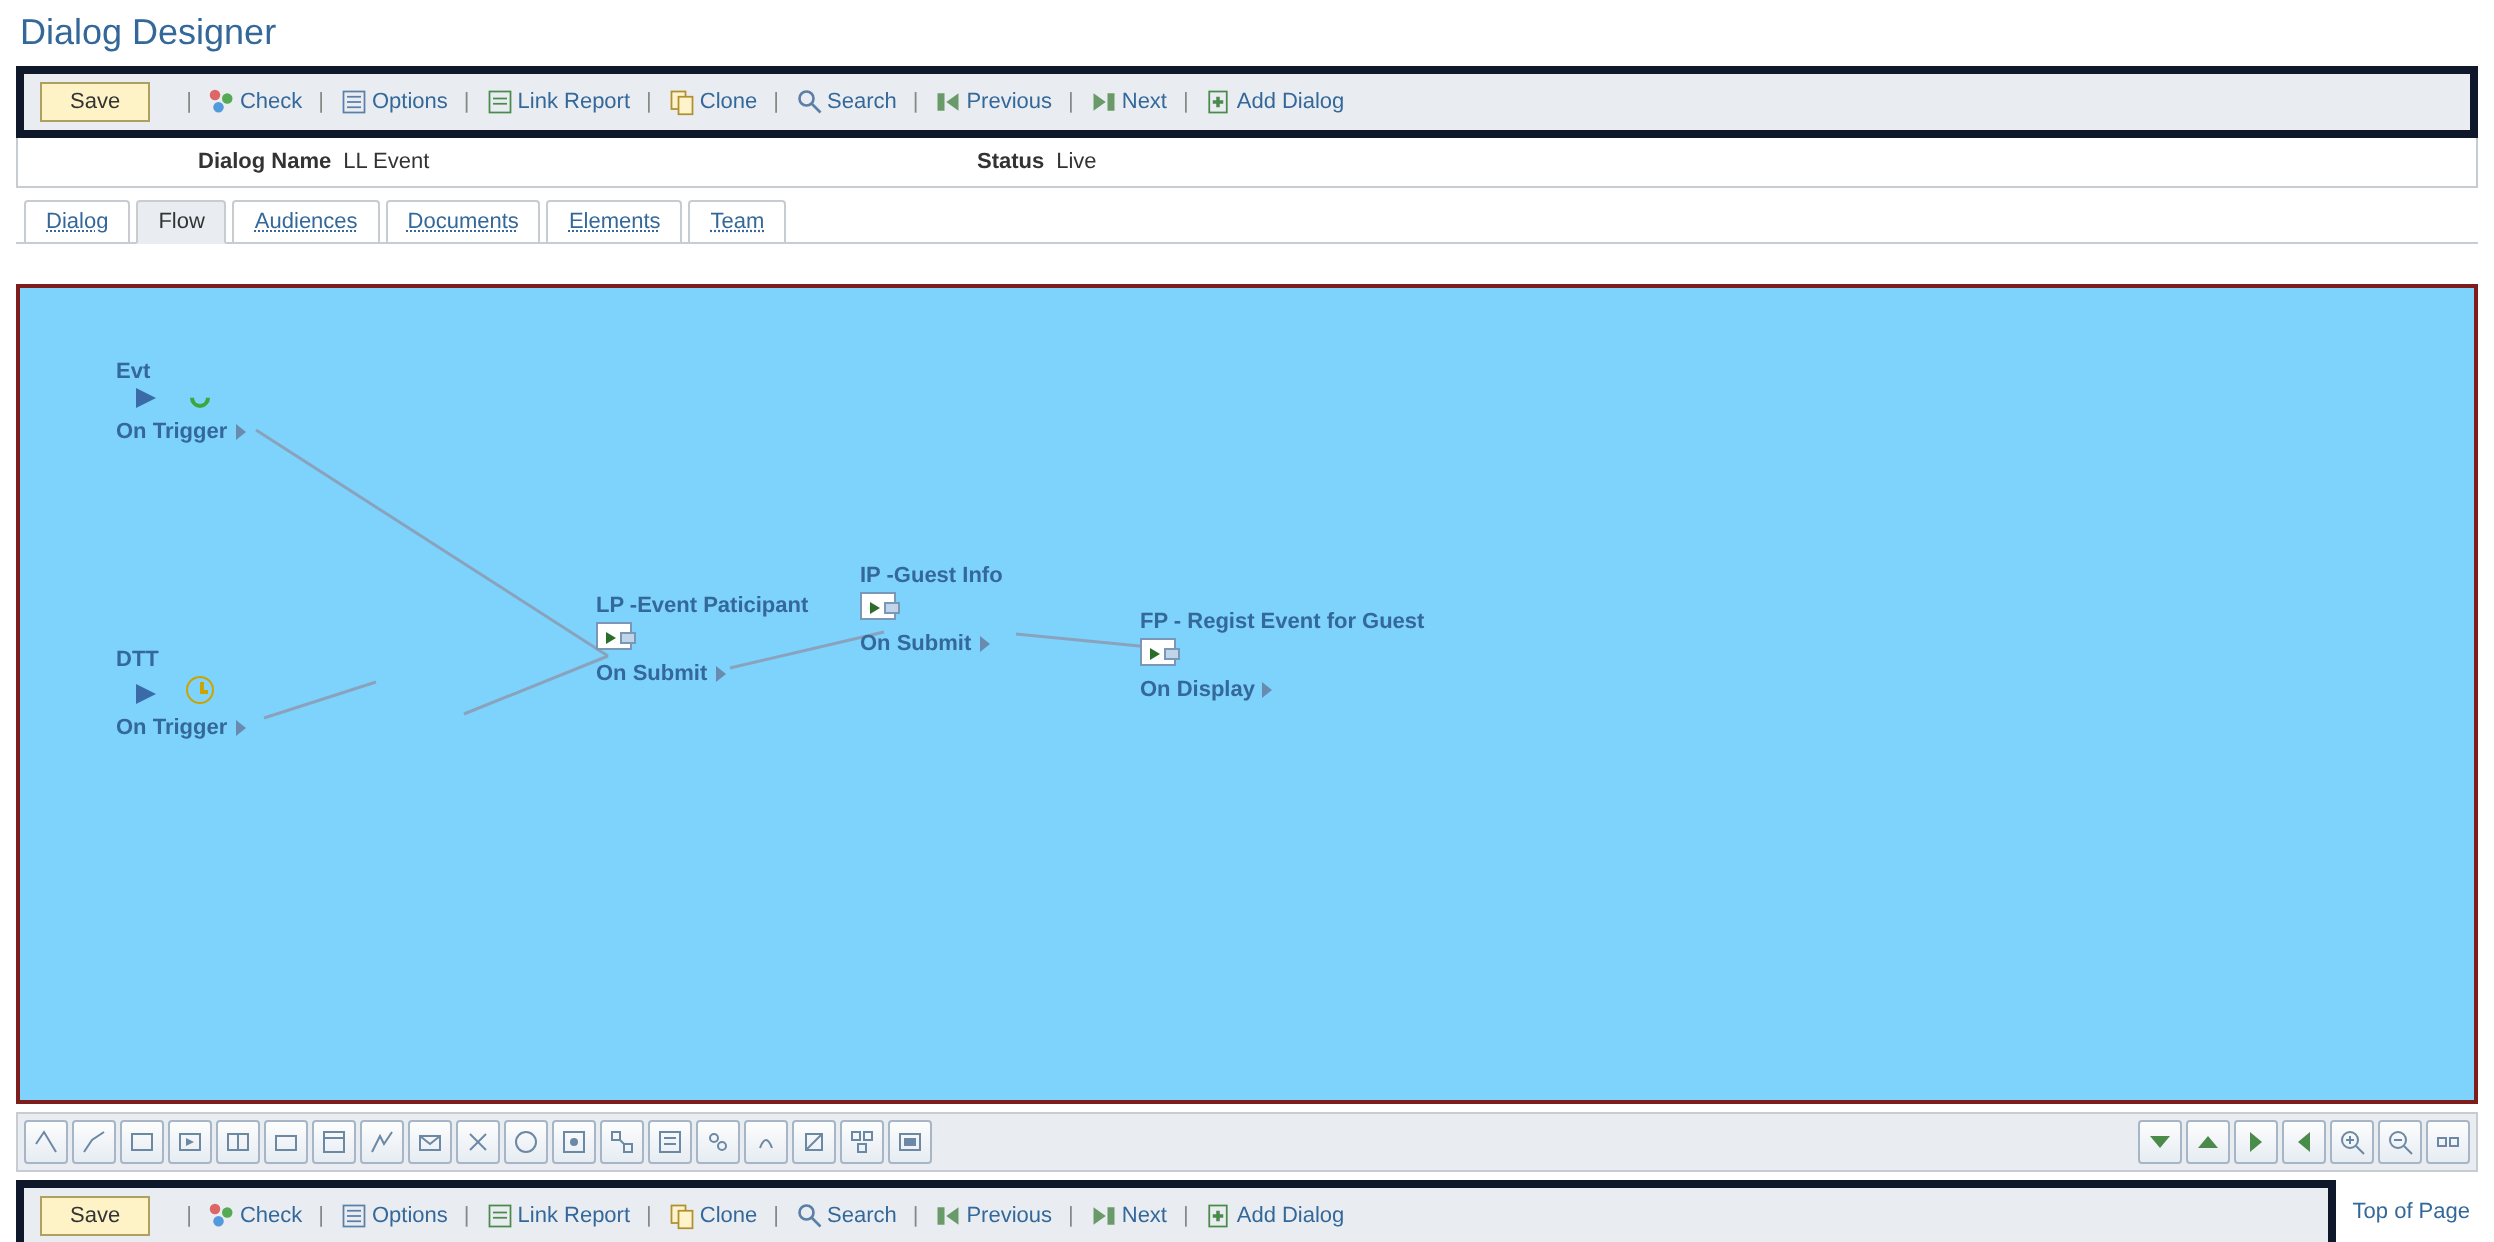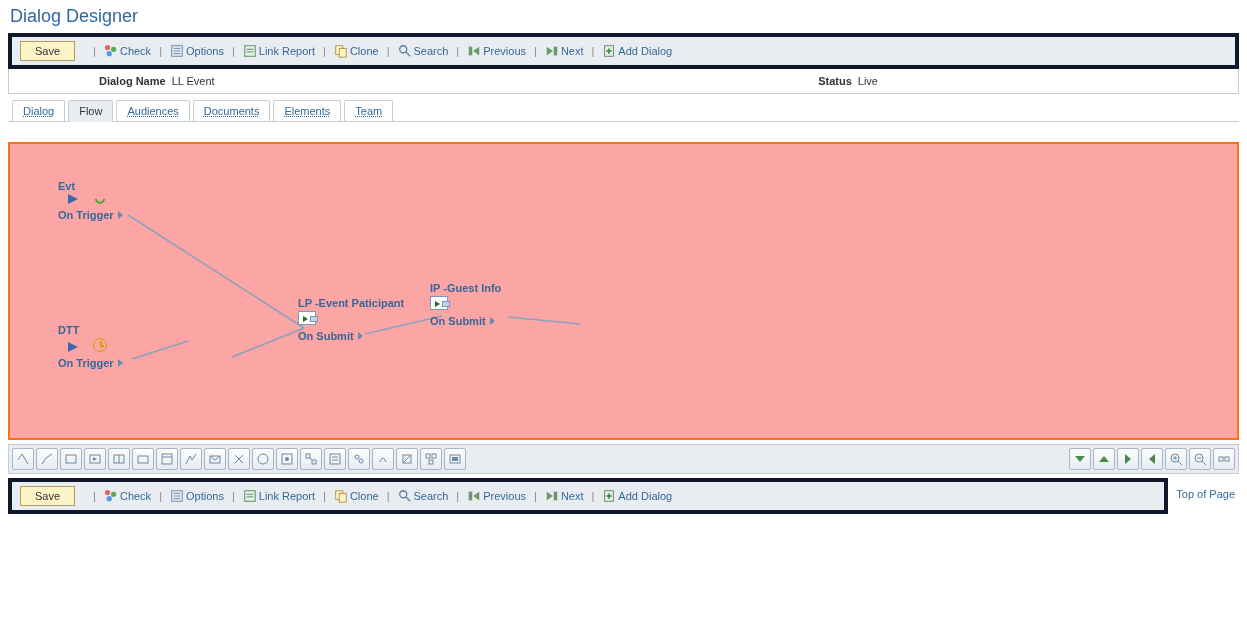--- a/index.html
+++ b/index.html
@@ -51,21 +51,21 @@
     vertical-align: middle;
   }
   .info-bar {
     border: 1px solid #c7ccd1;
     border-top: none;
     padding: 6px 10px;
     display: flex;
     margin: 0 8px;
   }
   .info-left { flex: 1; display:flex; gap:6px; padding-left: 80px;}
-  .info-right { flex: 1; display:flex; gap:6px; justify-content: flex-end; padding-right: 350px;}
+  .info-right { flex: 1; display:flex; gap:6px; justify-content: flex-start; padding-right: 350px;}
   .info-bar .lbl { font-weight: bold; }
   .tabstrip {
     margin: 6px 8px 0 8px;
     border-bottom: 1px solid #c7ccd1;
     display: flex;
     gap: 3px;
     padding-left: 4px;
   }
   .tab {
     border: 1px solid #c7ccd1;
@@ -80,23 +80,23 @@
   .tab span { text-decoration: underline; text-decoration-style: dotted; }
   .tab.active {
     background: #e9edf1;
     font-weight: normal;
     border-bottom: 1px solid #e9edf1;
     margin-bottom: -1px;
   }
   .tab.active span { text-decoration: none; color:#333;}
   .canvas-wrap {
     margin: 20px 8px 4px 8px;
-    border: 2px solid #f97316;
-    background: #fca5a5;
-    height: 298px;
+    border: 2px solid #7f1d1d;
+    background: #7dd3fc;
+    height: 410px;
     position: relative;
     overflow: hidden;
   }
   .node {
     position: absolute;
     text-align: left;
     color: #34689a;
     font-size: 11px;
     font-weight: bold;
     line-height: 14px;
@@ -312,20 +312,28 @@
 
   <div class="node" style="left:420px;top:137px;">
     <div>IP -Guest Info</div>
     <span class="node-icon paging-box"><span class="paging-arrow"></span></span>
     <div class="port">
         <span>On Submit</span>
         <span class="arrow-right"></span>
       </div>
   </div>
 
+  <div class="node" style="left:560px;top:160px;">
+    <div>FP - Regist Event for Guest</div>
+    <span class="node-icon paging-box"><span class="paging-arrow"></span></span>
+    <div class="port">
+        <span>On Display</span>
+        <span class="arrow-right"></span>
+      </div>
+  </div>
 </div>
 
 <div class="icon-toolbar">
   <div class="left">
     <div class="ibtn">
         <svg width="14" height="14">
           <polyline points="2,8 6,2 12,12" fill="none" stroke="#6b88a4"></polyline>
         </svg>
       </div>
     <div class="ibtn">

